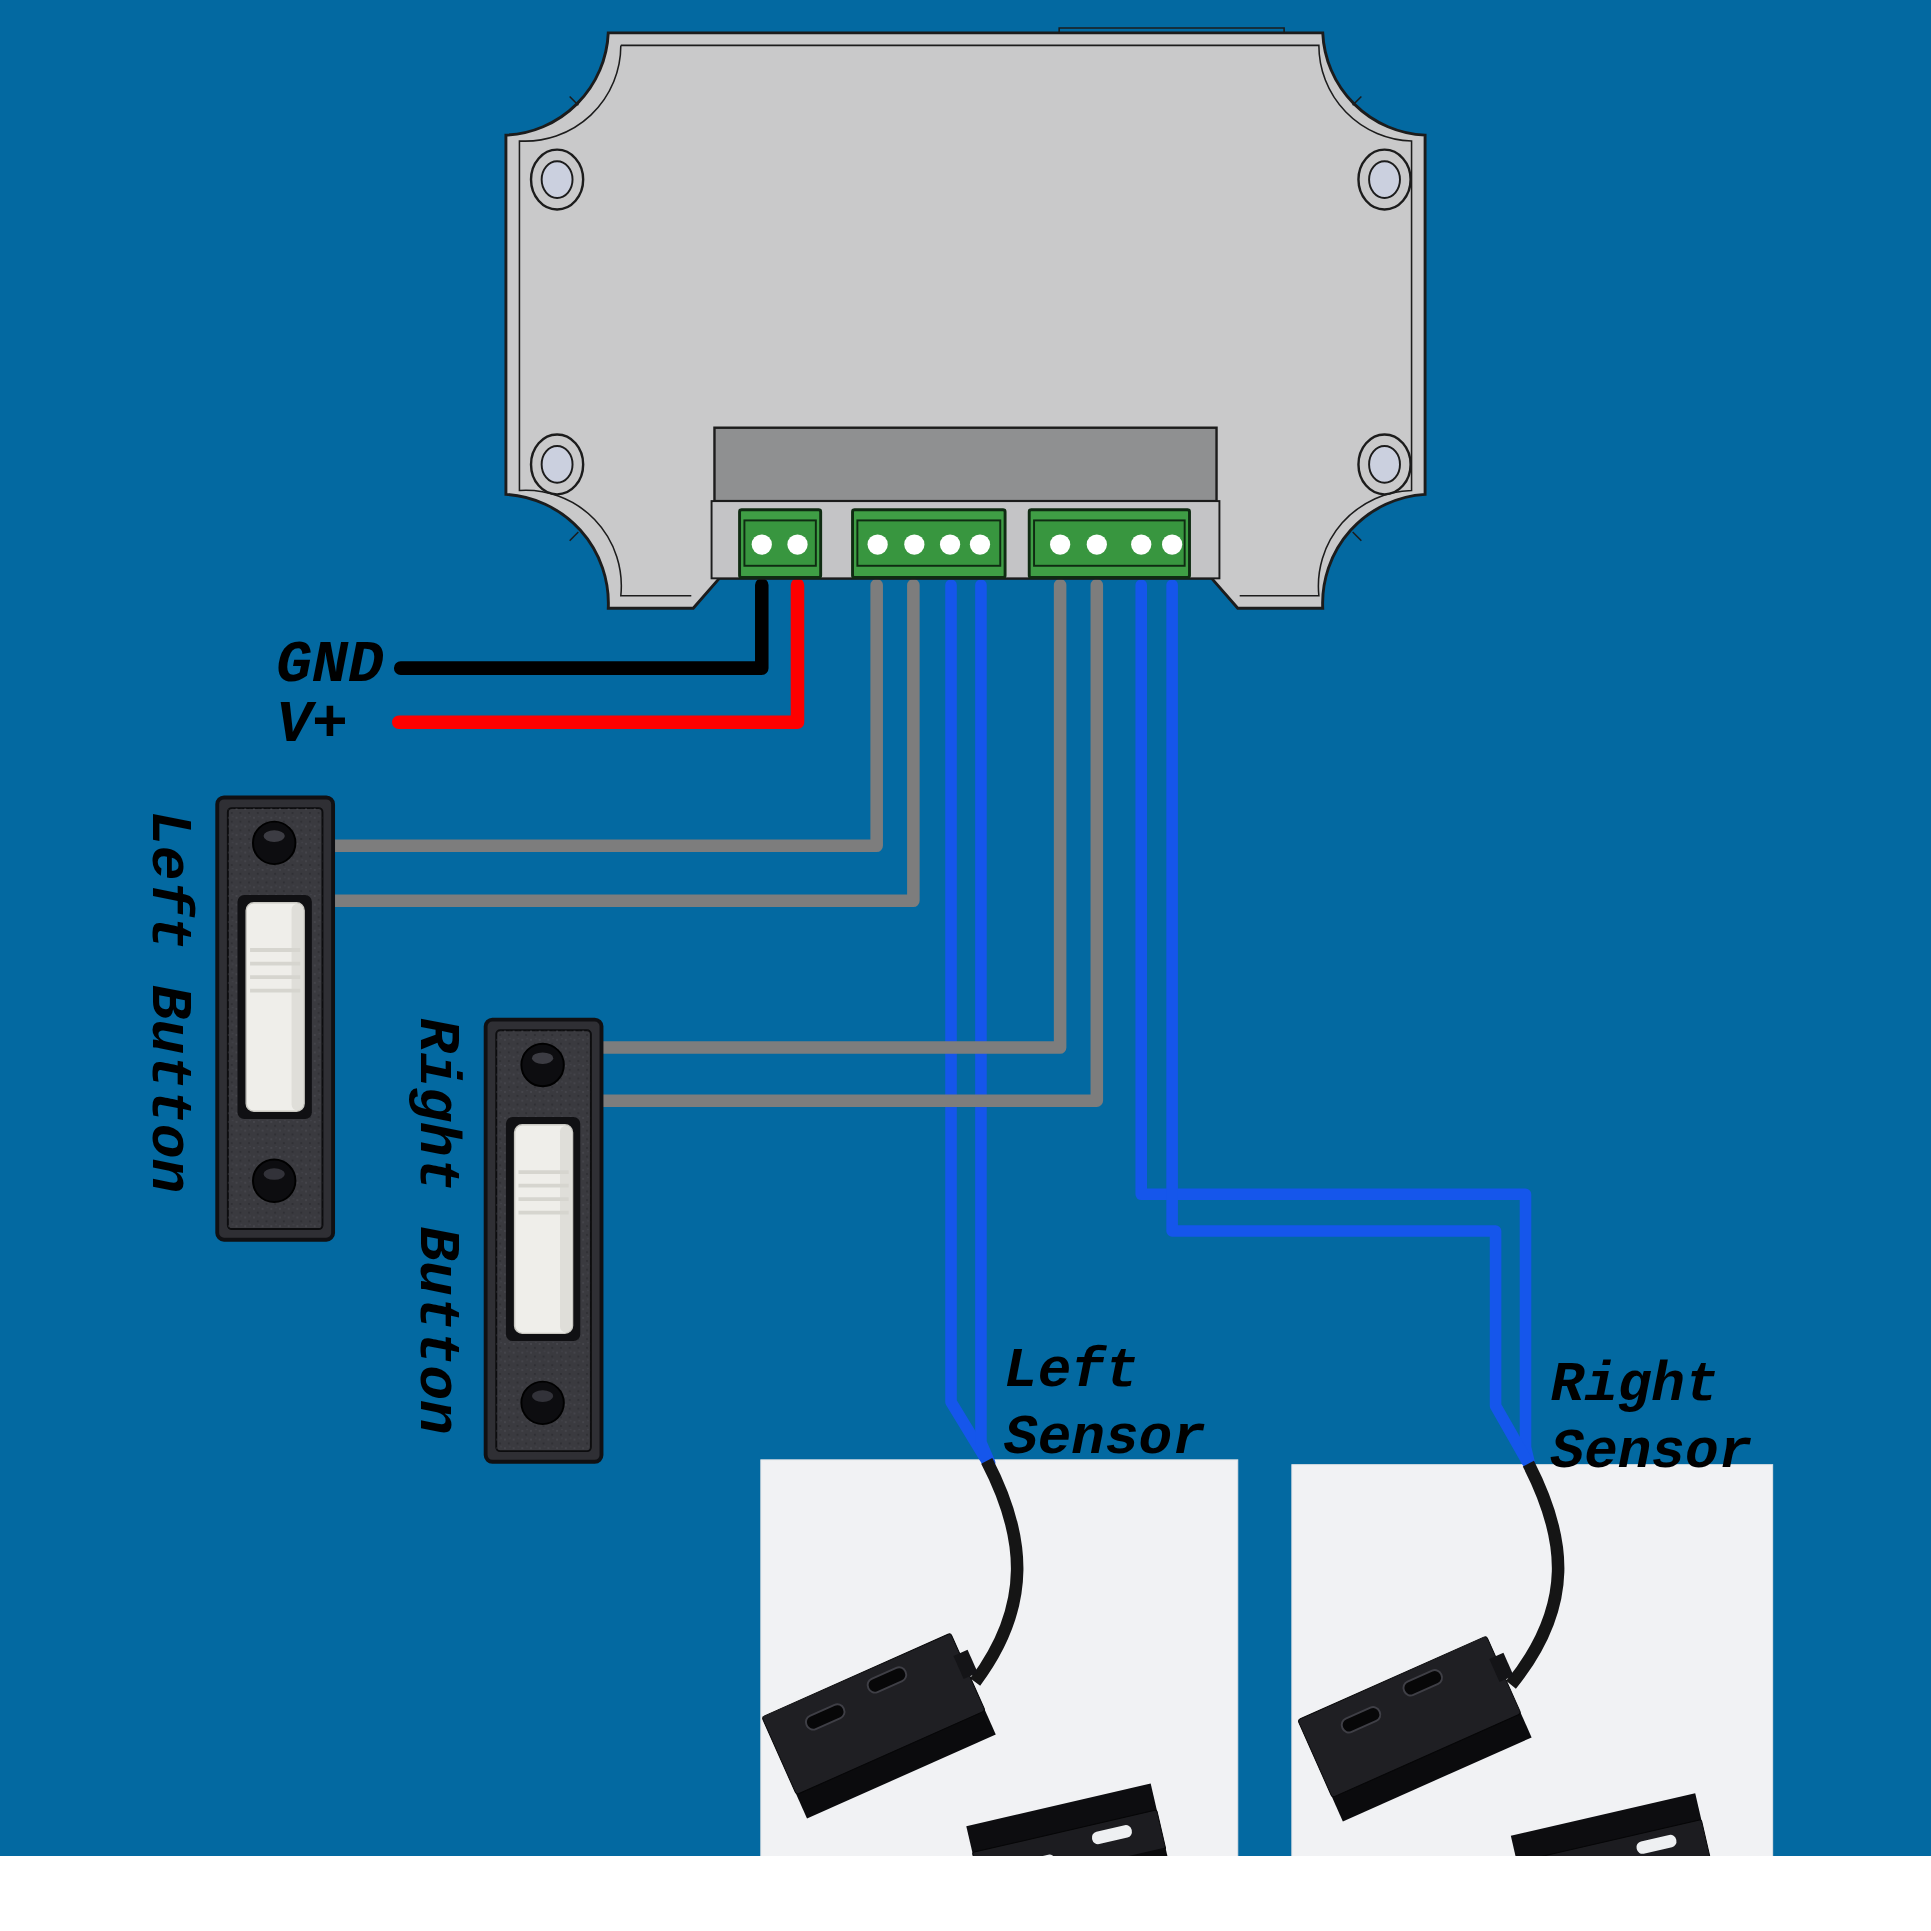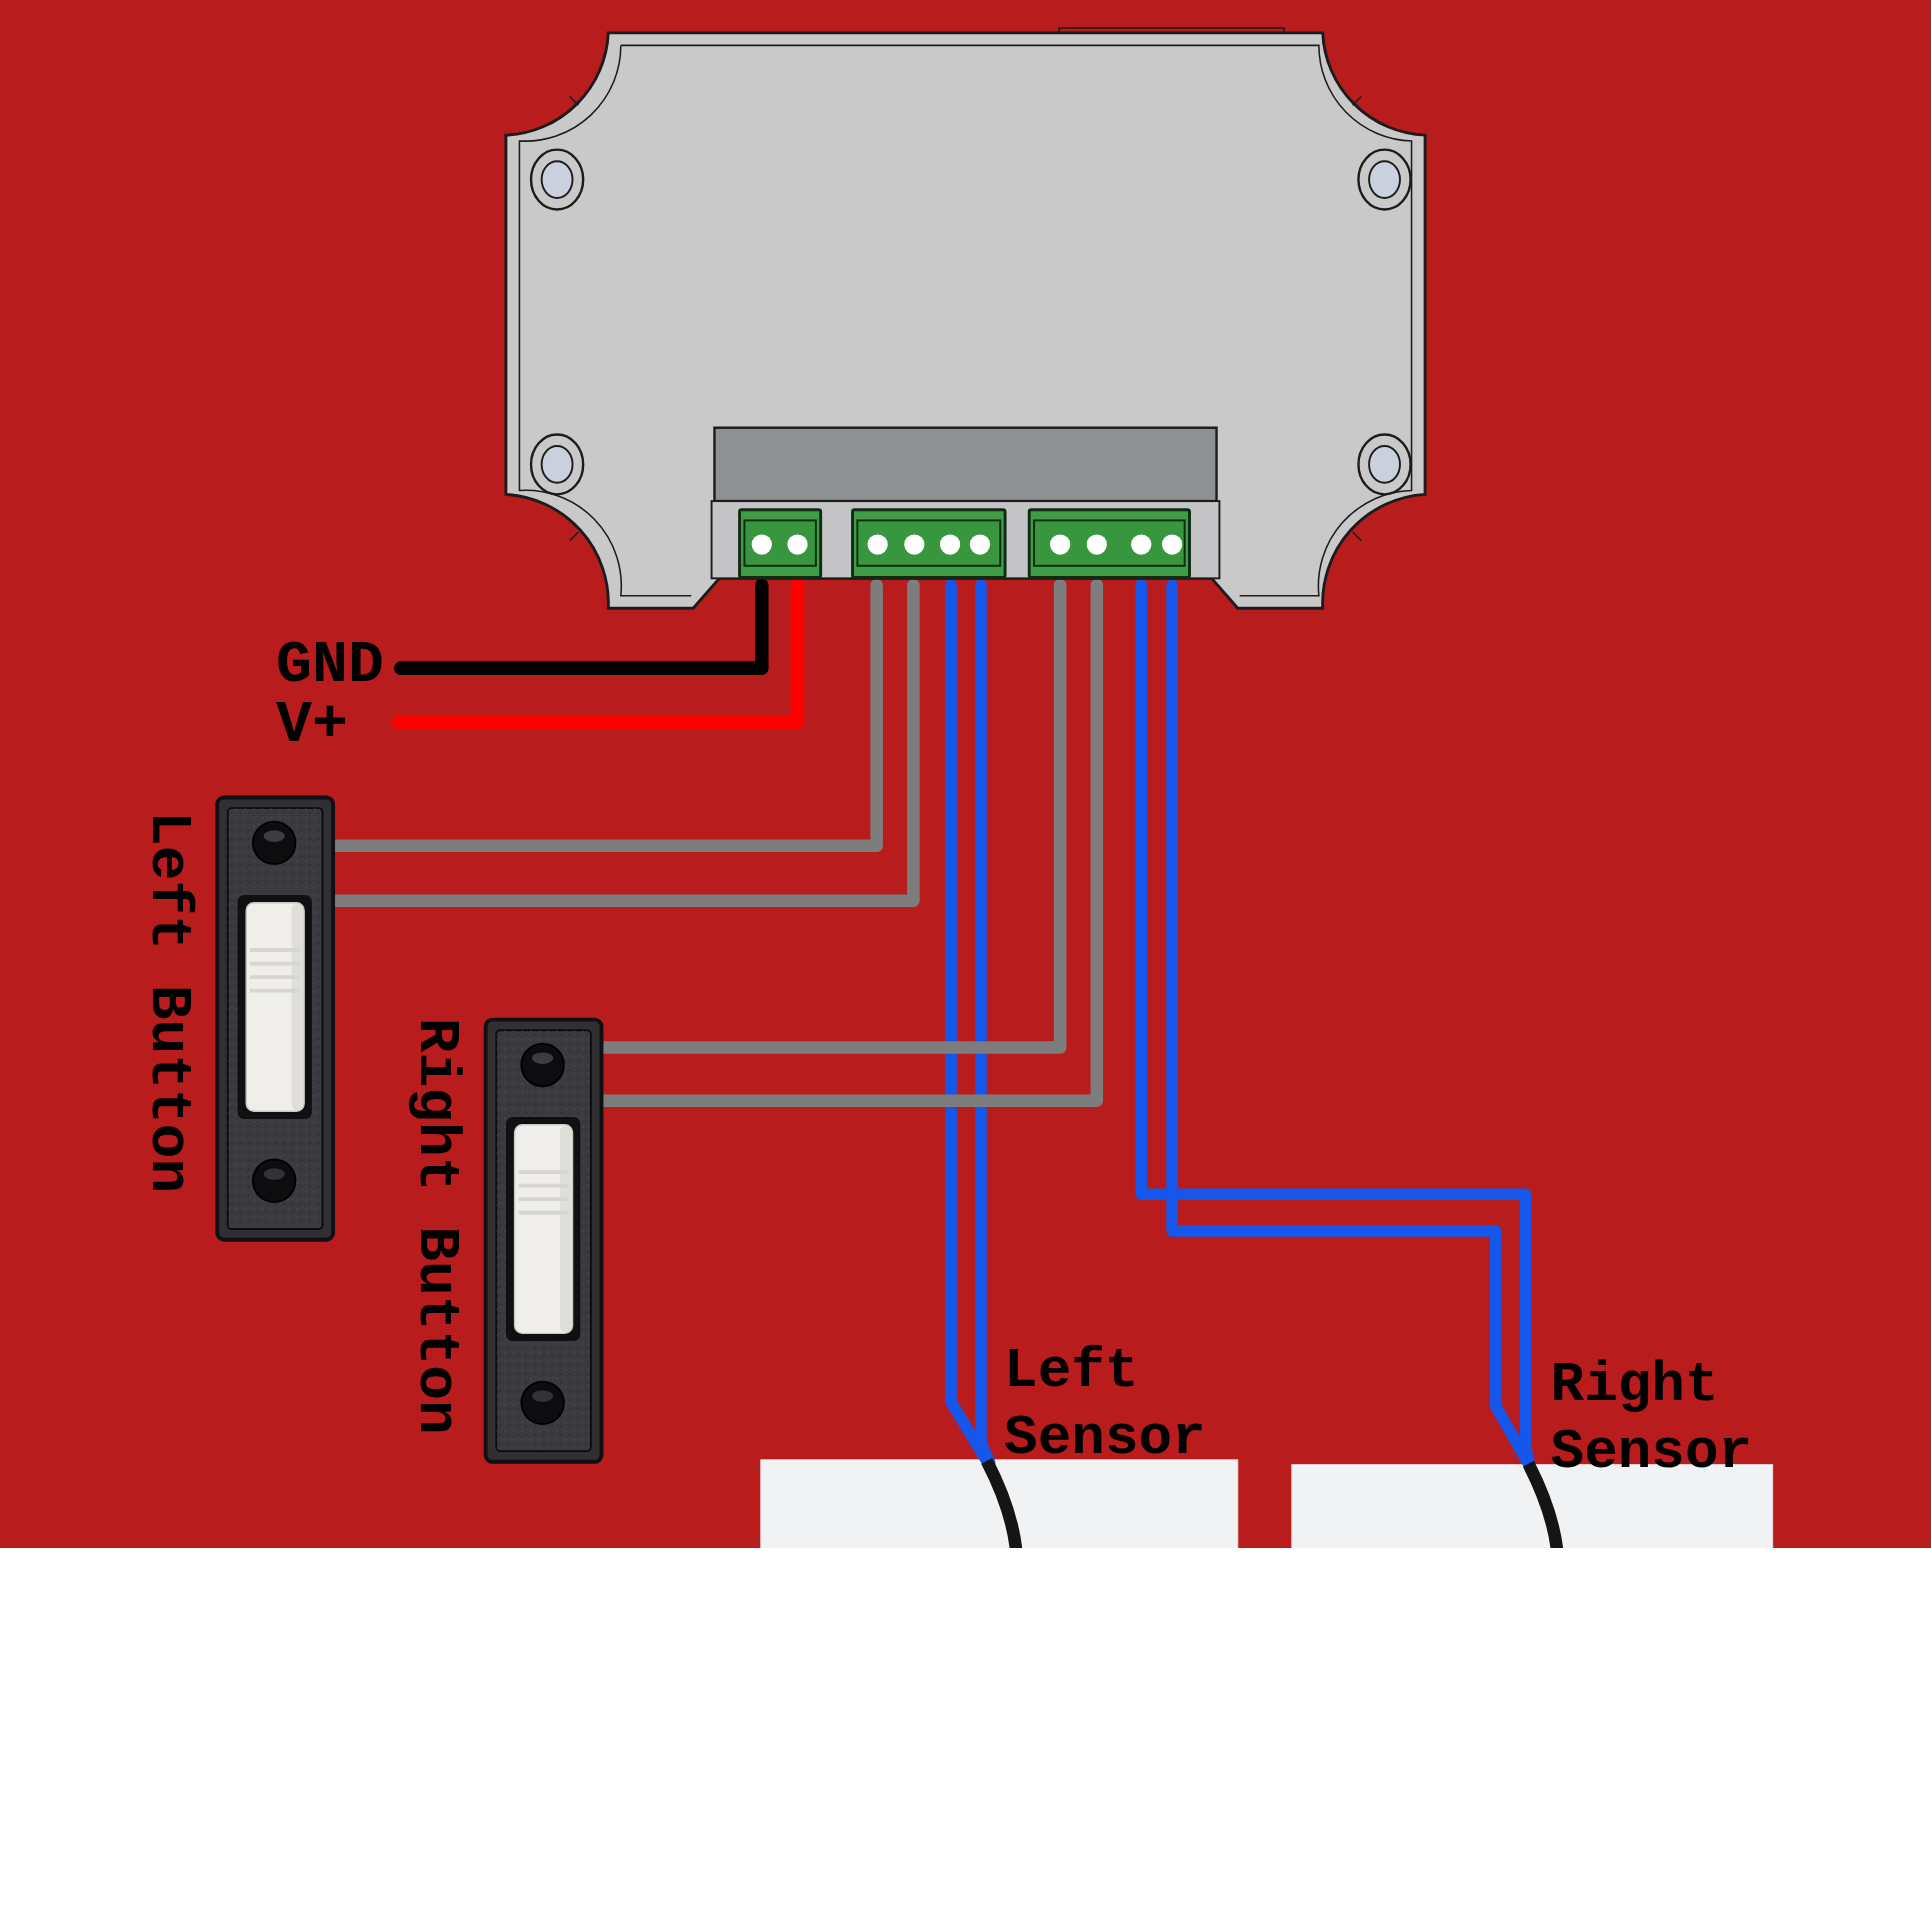--- a/index.html
+++ b/index.html
@@ -1,16 +1,16 @@
 <!DOCTYPE html>
 <html><head>
 <meta charset="utf-8">
 <style>
   html,body{margin:0;padding:0;background:#ffffff;}
-  .stage{position:relative;width:1931px;height:1548px;background:#b91c1c;overflow:hidden;}
+  .stage{position:relative;width:1931px;height:1856px;background:#0369a1;overflow:hidden;font-style:italic;}
   svg{display:block;}
   text{font-family:"Liberation Mono","DejaVu Sans Mono",monospace;font-weight:700;fill:#000000;}
   .lbl-big{font-size:62px;}
   .lbl-vert{font-size:60px;}
   .lbl-sensor{font-size:58px;}
 </style>
 </head>
 <body>
 
 <div class="stage">

